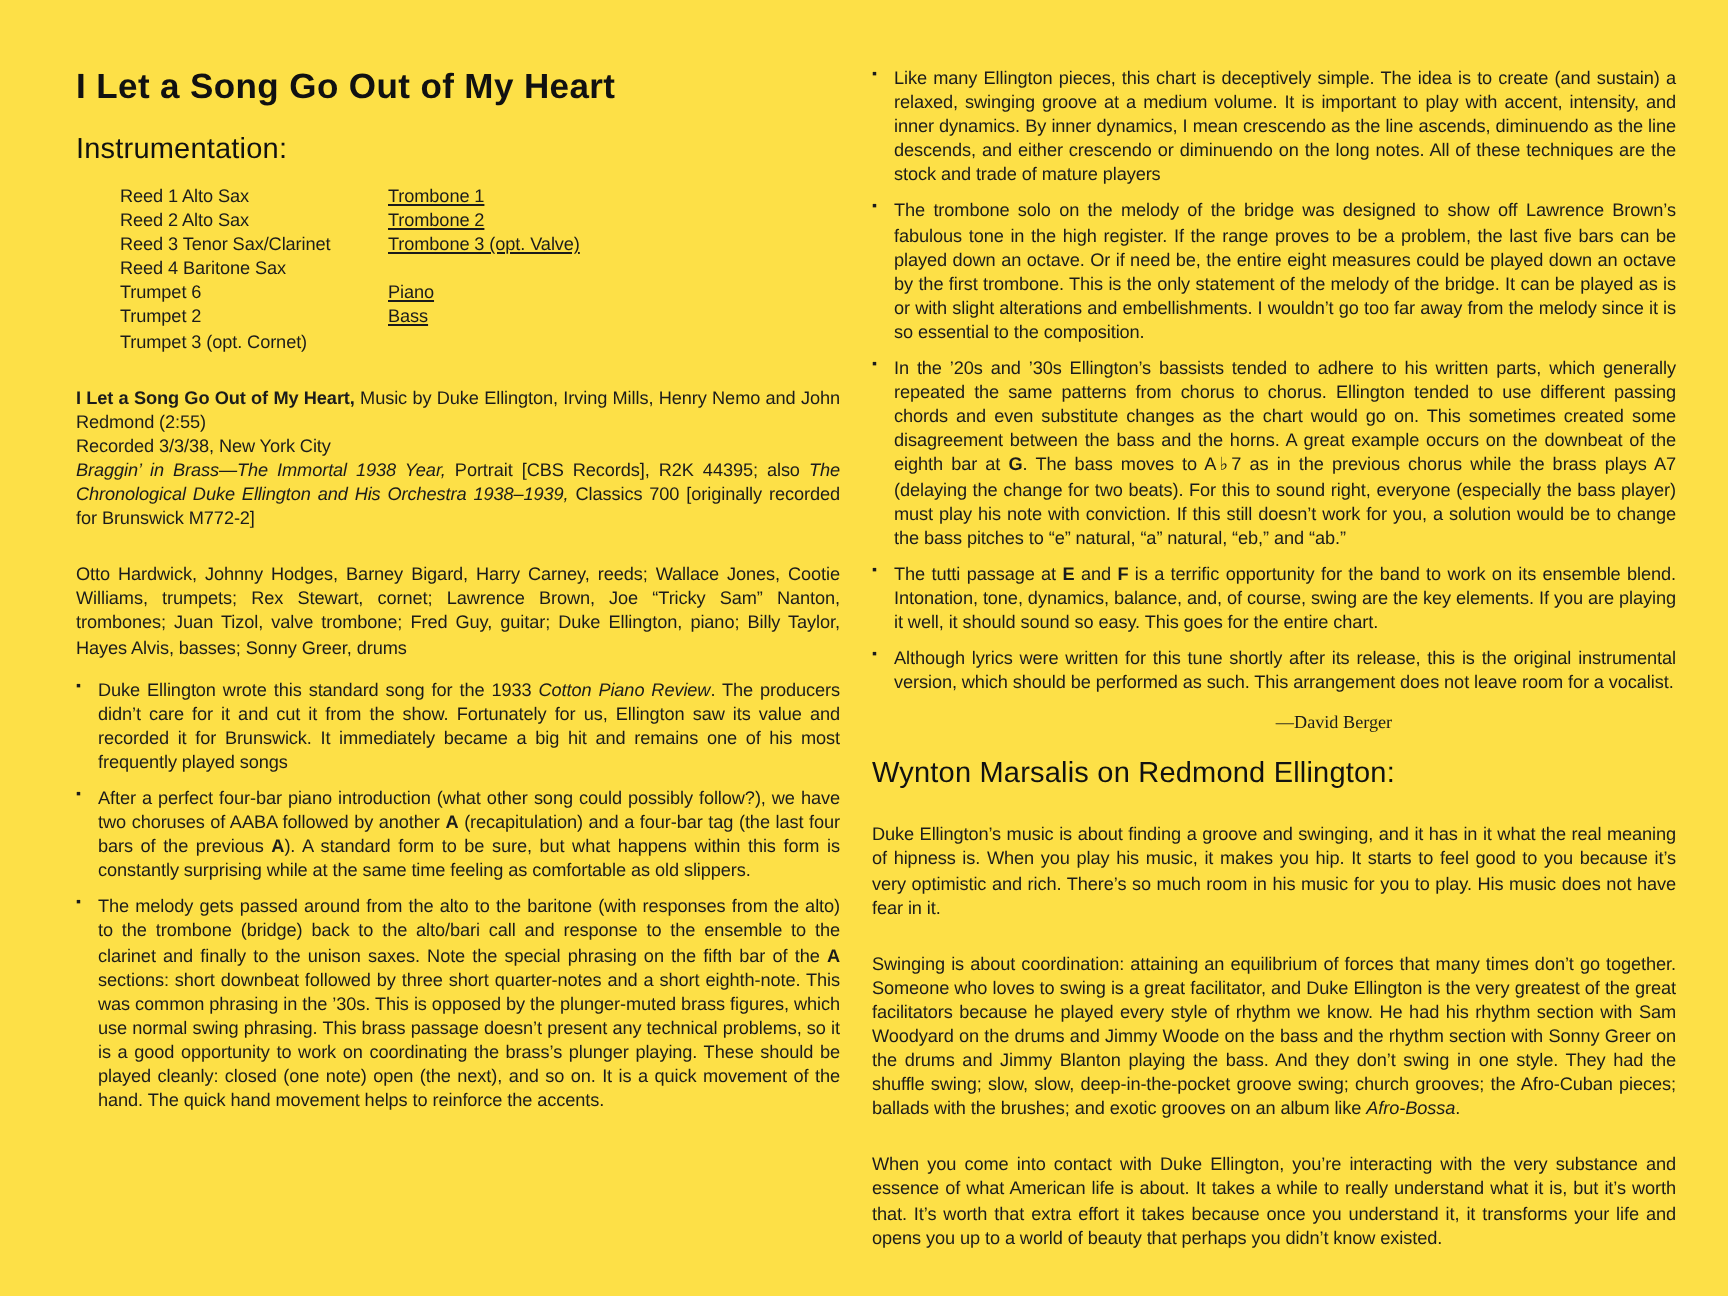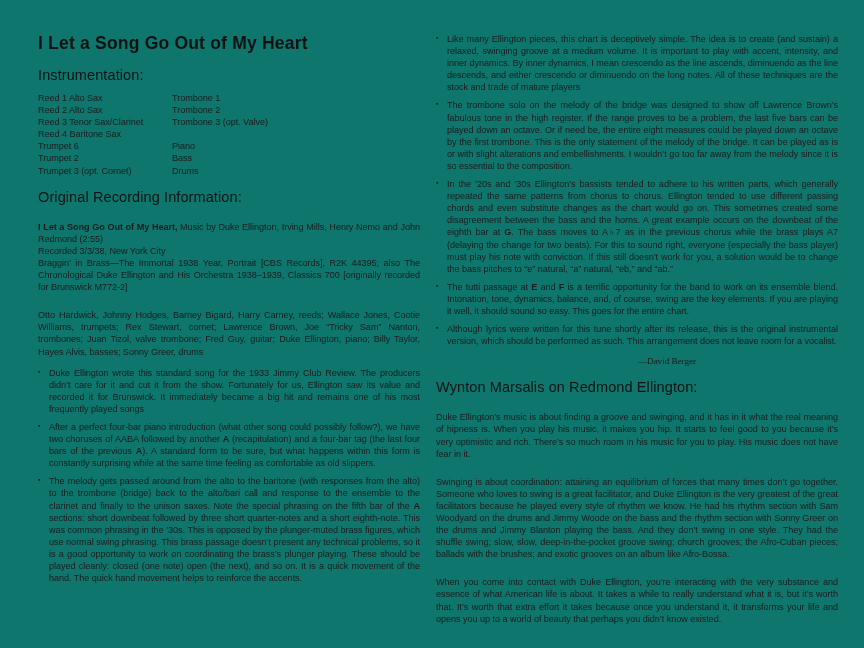--- a/index.html
+++ b/index.html
@@ -8,21 +8,21 @@
     width: 864px; height: 648px; overflow: hidden;
     font-family: "Liberation Sans", sans-serif;
     color: #1b1b1b;
     -webkit-font-smoothing: antialiased;
   }
   .page {
     width: 864px; height: 648px;
     padding: 33px 26px 0 38px;
     display: flex;
     gap: 16px;
-    background: #0f766e;
+    background: #fde047;
   }
   .col-left  { flex: 0 0 382px; width: 382px; }
   .col-right { flex: 1 1 auto; }
 
   h1.doc-title {
     margin: 0 0 13px 0;
     font-size: 17.5px;
     font-weight: 700;
     letter-spacing: .2px;
     color: #111;
@@ -38,38 +38,38 @@
 
   p.body-text, .instr-row, .bullet {
     font-size: 9.1px;
     line-height: 12.1px;
     letter-spacing: -0.05px;
   }
   p.body-text { margin: 16px 0 9px 0; text-align: justify; }
 
   .instr-table { margin: 2px 0 12px 0; }
   .instr-row { display: flex; }
-  .instr-row .c1 { width: 134px; flex: 0 0 134px; }
-  .instr-row .c2 { flex: 1; }
+  .instr-row .c1 { width: 134px; flex: 0 0 134px; margin-left: 22px; }
+  .instr-row .c2 { flex: 1; text-decoration: underline; }
 
   .bullet {
     position: relative;
     padding-left: 11px;
     margin: 0 0 6px 0;
     text-align: justify;
   }
   .bullet::before {
     content: "▪";
     position: absolute;
     left: 0; top: -1px;
     font-size: 7px;
   }
 
   .b { font-weight: 700; }
-  .i { }
+  .i { font-style: italic; }
 
   .attribution {
     font-size: 9.1px;
     line-height: 12.1px;
     text-align: center;
     padding-left: 60px;
     margin: 8px 0 12px 0;
     font-family: Liberation Serif, serif;
   }
 </style>
@@ -101,29 +101,27 @@
       <div class="instr-row">
           <span class="c1">Trumpet 6</span>
           <span class="c2">Piano</span>
         </div>
       <div class="instr-row">
           <span class="c1">Trumpet 2</span>
           <span class="c2">Bass</span>
         </div>
       <div class="instr-row">
           <span class="c1">Trumpet 3 (opt. Cornet)</span>
-          <span class="c2">Drums</span>
         </div>
     </div>
 
-    <h2 class="sec-heading mt">Original Recording Information:</h2>
     <p class="body-text"><span class="b">I Let a Song Go Out of My Heart,</span><span> Music by Duke Ellington, Irving Mills, Henry Nemo and John Redmond (2:55)</span><br><span>Recorded 3/3/38, New York City</span><br><span class="i">Braggin’ in Brass—The Immortal 1938 Year,</span><span> Portrait [CBS Records], R2K 44395; also </span><span class="i">The Chronological Duke Ellington and His Orchestra 1938–1939,</span><span> Classics 700 [originally recorded for Brunswick M772-2]</span></p>
     <p class="body-text">Otto Hardwick, Johnny Hodges, Barney Bigard, Harry Carney, reeds; Wallace Jones, Cootie Williams, trumpets; Rex Stewart, cornet; Lawrence Brown, Joe “Tricky Sam” Nanton, trombones; Juan Tizol, valve trombone; Fred Guy, guitar; Duke Ellington, piano; Billy Taylor, Hayes Alvis, basses; Sonny Greer, drums</p>
 
-    <div class="bullet"><span>Duke Ellington wrote this standard song for the 1933 </span><span class="i">Jimmy Club Review</span><span>. The producers didn’t care for it and cut it from the show. Fortunately for us, Ellington saw its value and recorded it for Brunswick. It immediately became a big hit and remains one of his most frequently played songs</span></div>
+    <div class="bullet"><span>Duke Ellington wrote this standard song for the 1933 </span><span class="i">Cotton Piano Review</span><span>. The producers didn’t care for it and cut it from the show. Fortunately for us, Ellington saw its value and recorded it for Brunswick. It immediately became a big hit and remains one of his most frequently played songs</span></div>
     <div class="bullet"><span>After a perfect four-bar piano introduction (what other song could possibly follow?), we have two choruses of AABA followed by another </span><span class="b">A</span><span> (recapitulation) and a four-bar tag (the last four bars of the previous </span><span class="b">A</span><span>). A standard form to be sure, but what happens within this form is constantly surprising while at the same time feeling as comfortable as old slippers.</span></div>
     <div class="bullet"><span>The melody gets passed around from the alto to the baritone (with responses from the alto) to the trombone (bridge) back to the alto/bari call and response to the ensemble to the clarinet and finally to the unison saxes. Note the special phrasing on the fifth bar of the </span><span class="b">A</span><span> sections: short downbeat followed by three short quarter-notes and a short eighth-note. This was common phrasing in the ’30s. This is opposed by the plunger-muted brass figures, which use normal swing phrasing. This brass passage doesn’t present any technical problems, so it is a good opportunity to work on coordinating the brass’s plunger playing. These should be played cleanly: closed (one note) open (the next), and so on. It is a quick movement of the hand. The quick hand movement helps to reinforce the accents.</span></div>
   </div>
 
   <div class="col-right">
     <div class="bullet">Like many Ellington pieces, this chart is deceptively simple. The idea is to create (and sustain) a relaxed, swinging groove at a medium volume. It is important to play with accent, intensity, and inner dynamics. By inner dynamics, I mean crescendo as the line ascends, diminuendo as the line descends, and either crescendo or diminuendo on the long notes. All of these techniques are the stock and trade of mature players</div>
     <div class="bullet">The trombone solo on the melody of the bridge was designed to show off Lawrence Brown’s fabulous tone in the high register. If the range proves to be a problem, the last five bars can be played down an octave. Or if need be, the entire eight measures could be played down an octave by the first trombone. This is the only statement of the melody of the bridge. It can be played as is or with slight alterations and embellishments. I wouldn’t go too far away from the melody since it is so essential to the composition.</div>
     <div class="bullet"><span>In the ’20s and ’30s Ellington’s bassists tended to adhere to his written parts, which generally repeated the same patterns from chorus to chorus. Ellington tended to use different passing chords and even substitute changes as the chart would go on. This sometimes created some disagreement between the bass and the horns. A great example occurs on the downbeat of the eighth bar at </span><span class="b">G</span><span>. The bass moves to A♭7 as in the previous chorus while the brass plays A7 (delaying the change for two beats). For this to sound right, everyone (especially the bass player) must play his note with conviction. If this still doesn’t work for you, a solution would be to change the bass pitches to “e” natural, “a” natural, “eb,” and “ab.”</span></div>
     <div class="bullet"><span>The tutti passage at </span><span class="b">E</span><span> and </span><span class="b">F</span><span> is a terrific opportunity for the band to work on its ensemble blend. Intonation, tone, dynamics, balance, and, of course, swing are the key elements. If you are playing it well, it should sound so easy. This goes for the entire chart.</span></div>
     <div class="bullet">Although lyrics were written for this tune shortly after its release, this is the original instrumental version, which should be performed as such. This arrangement does not leave room for a vocalist.</div>

